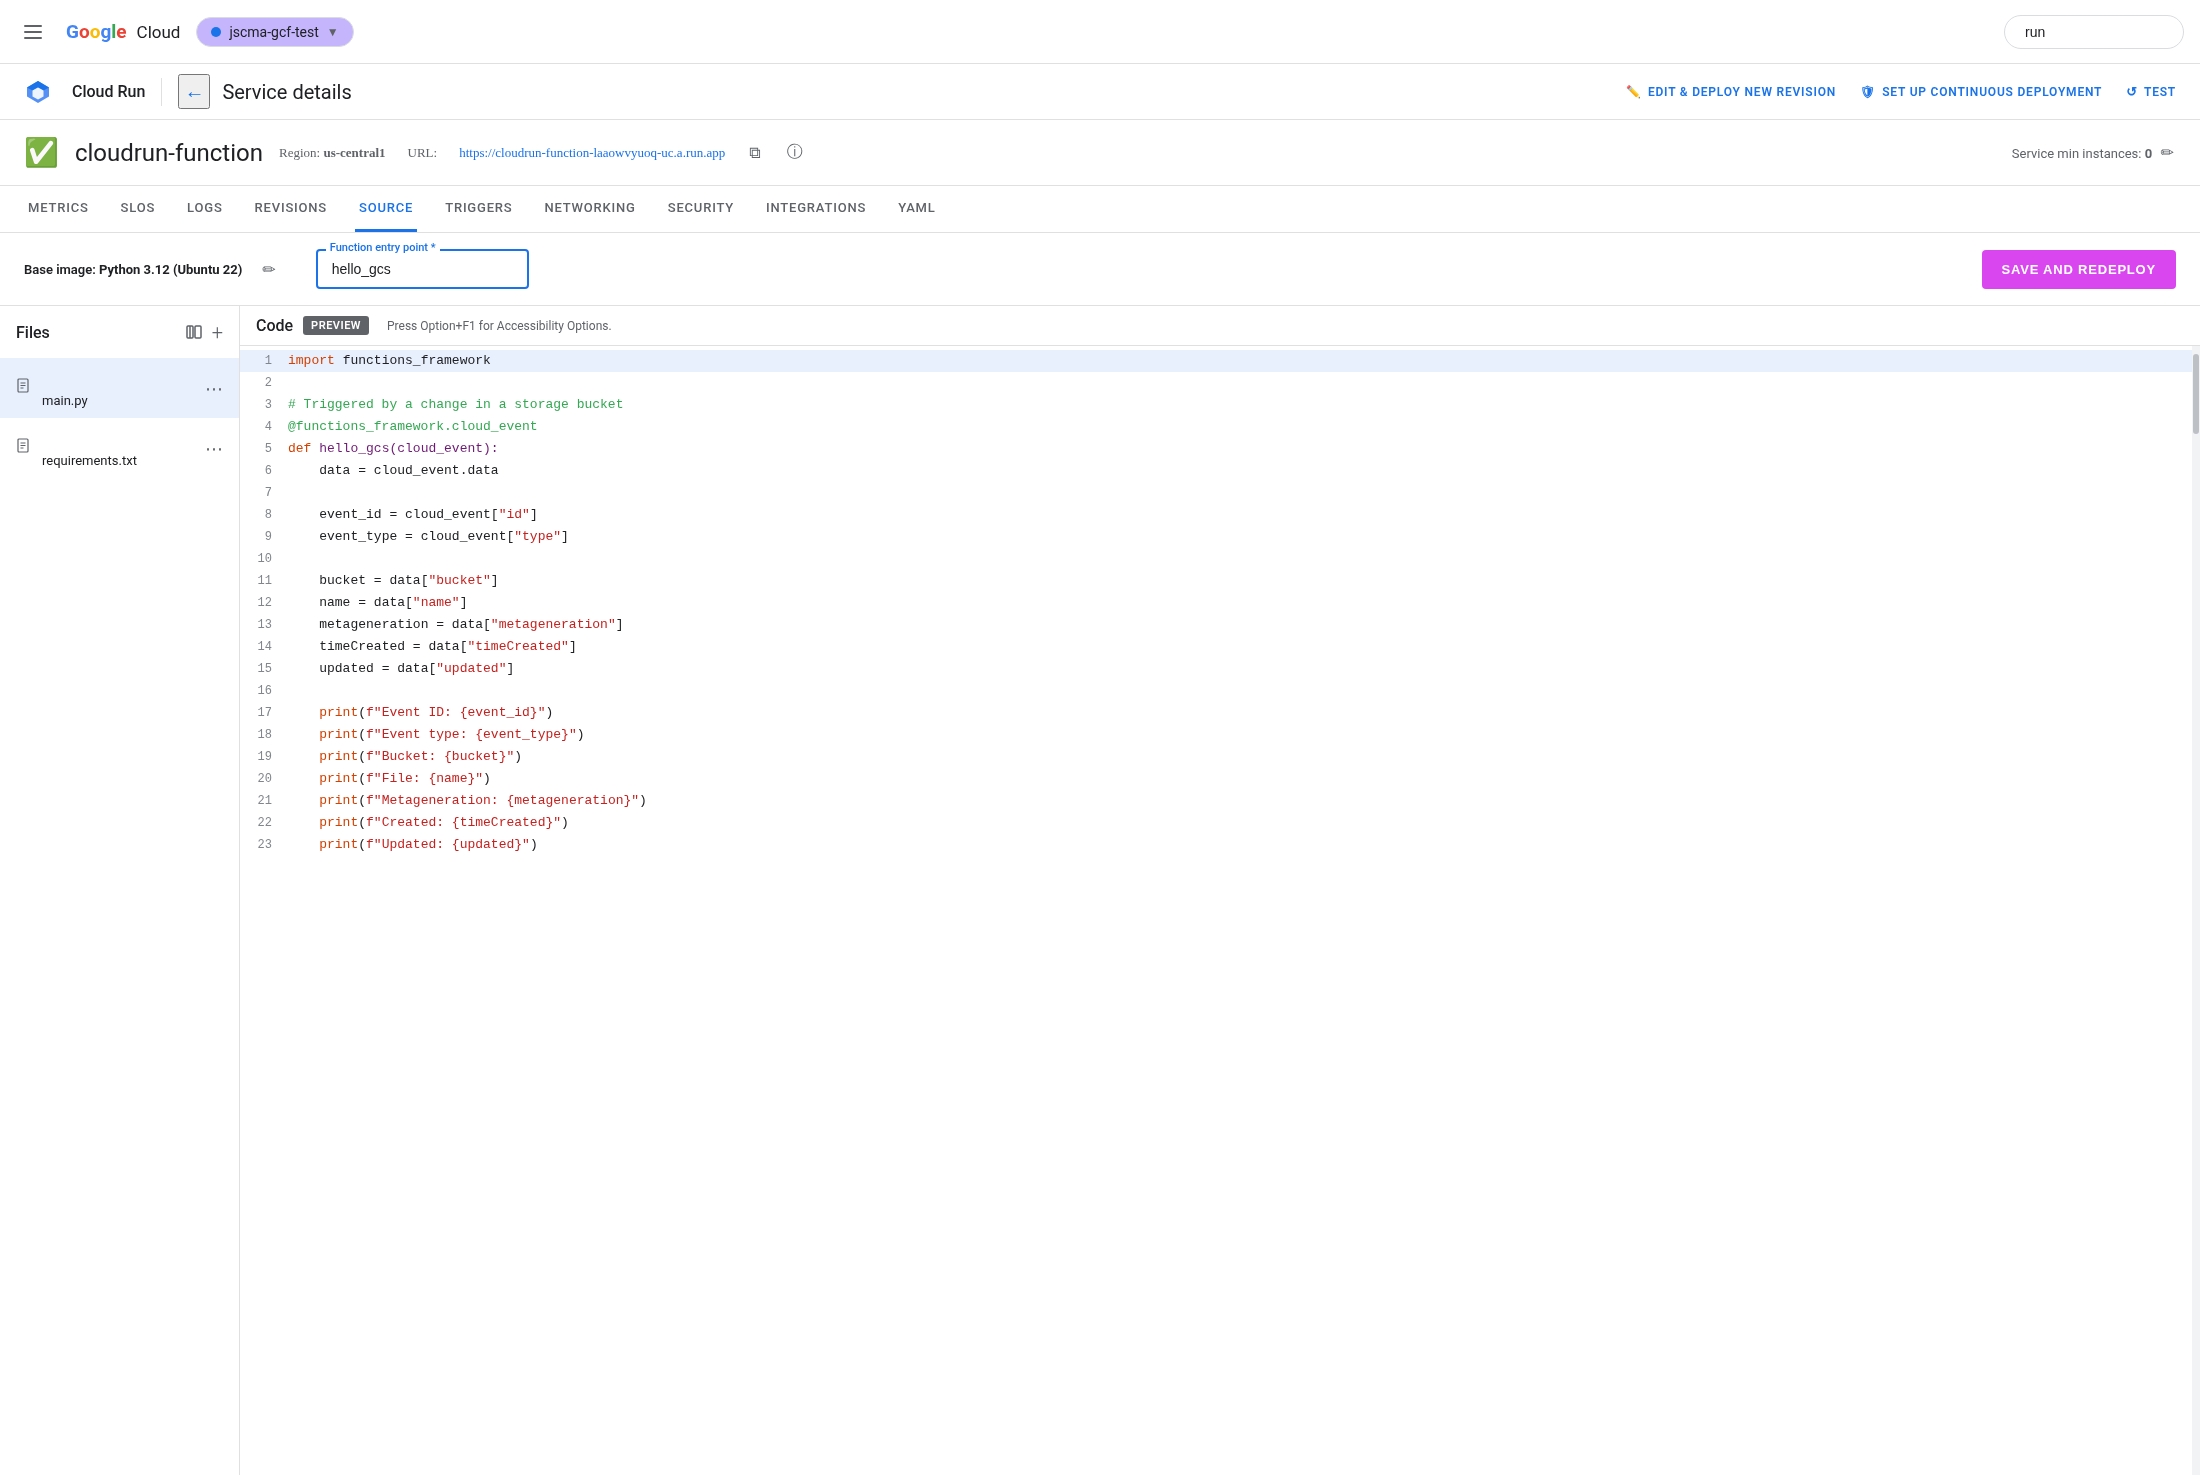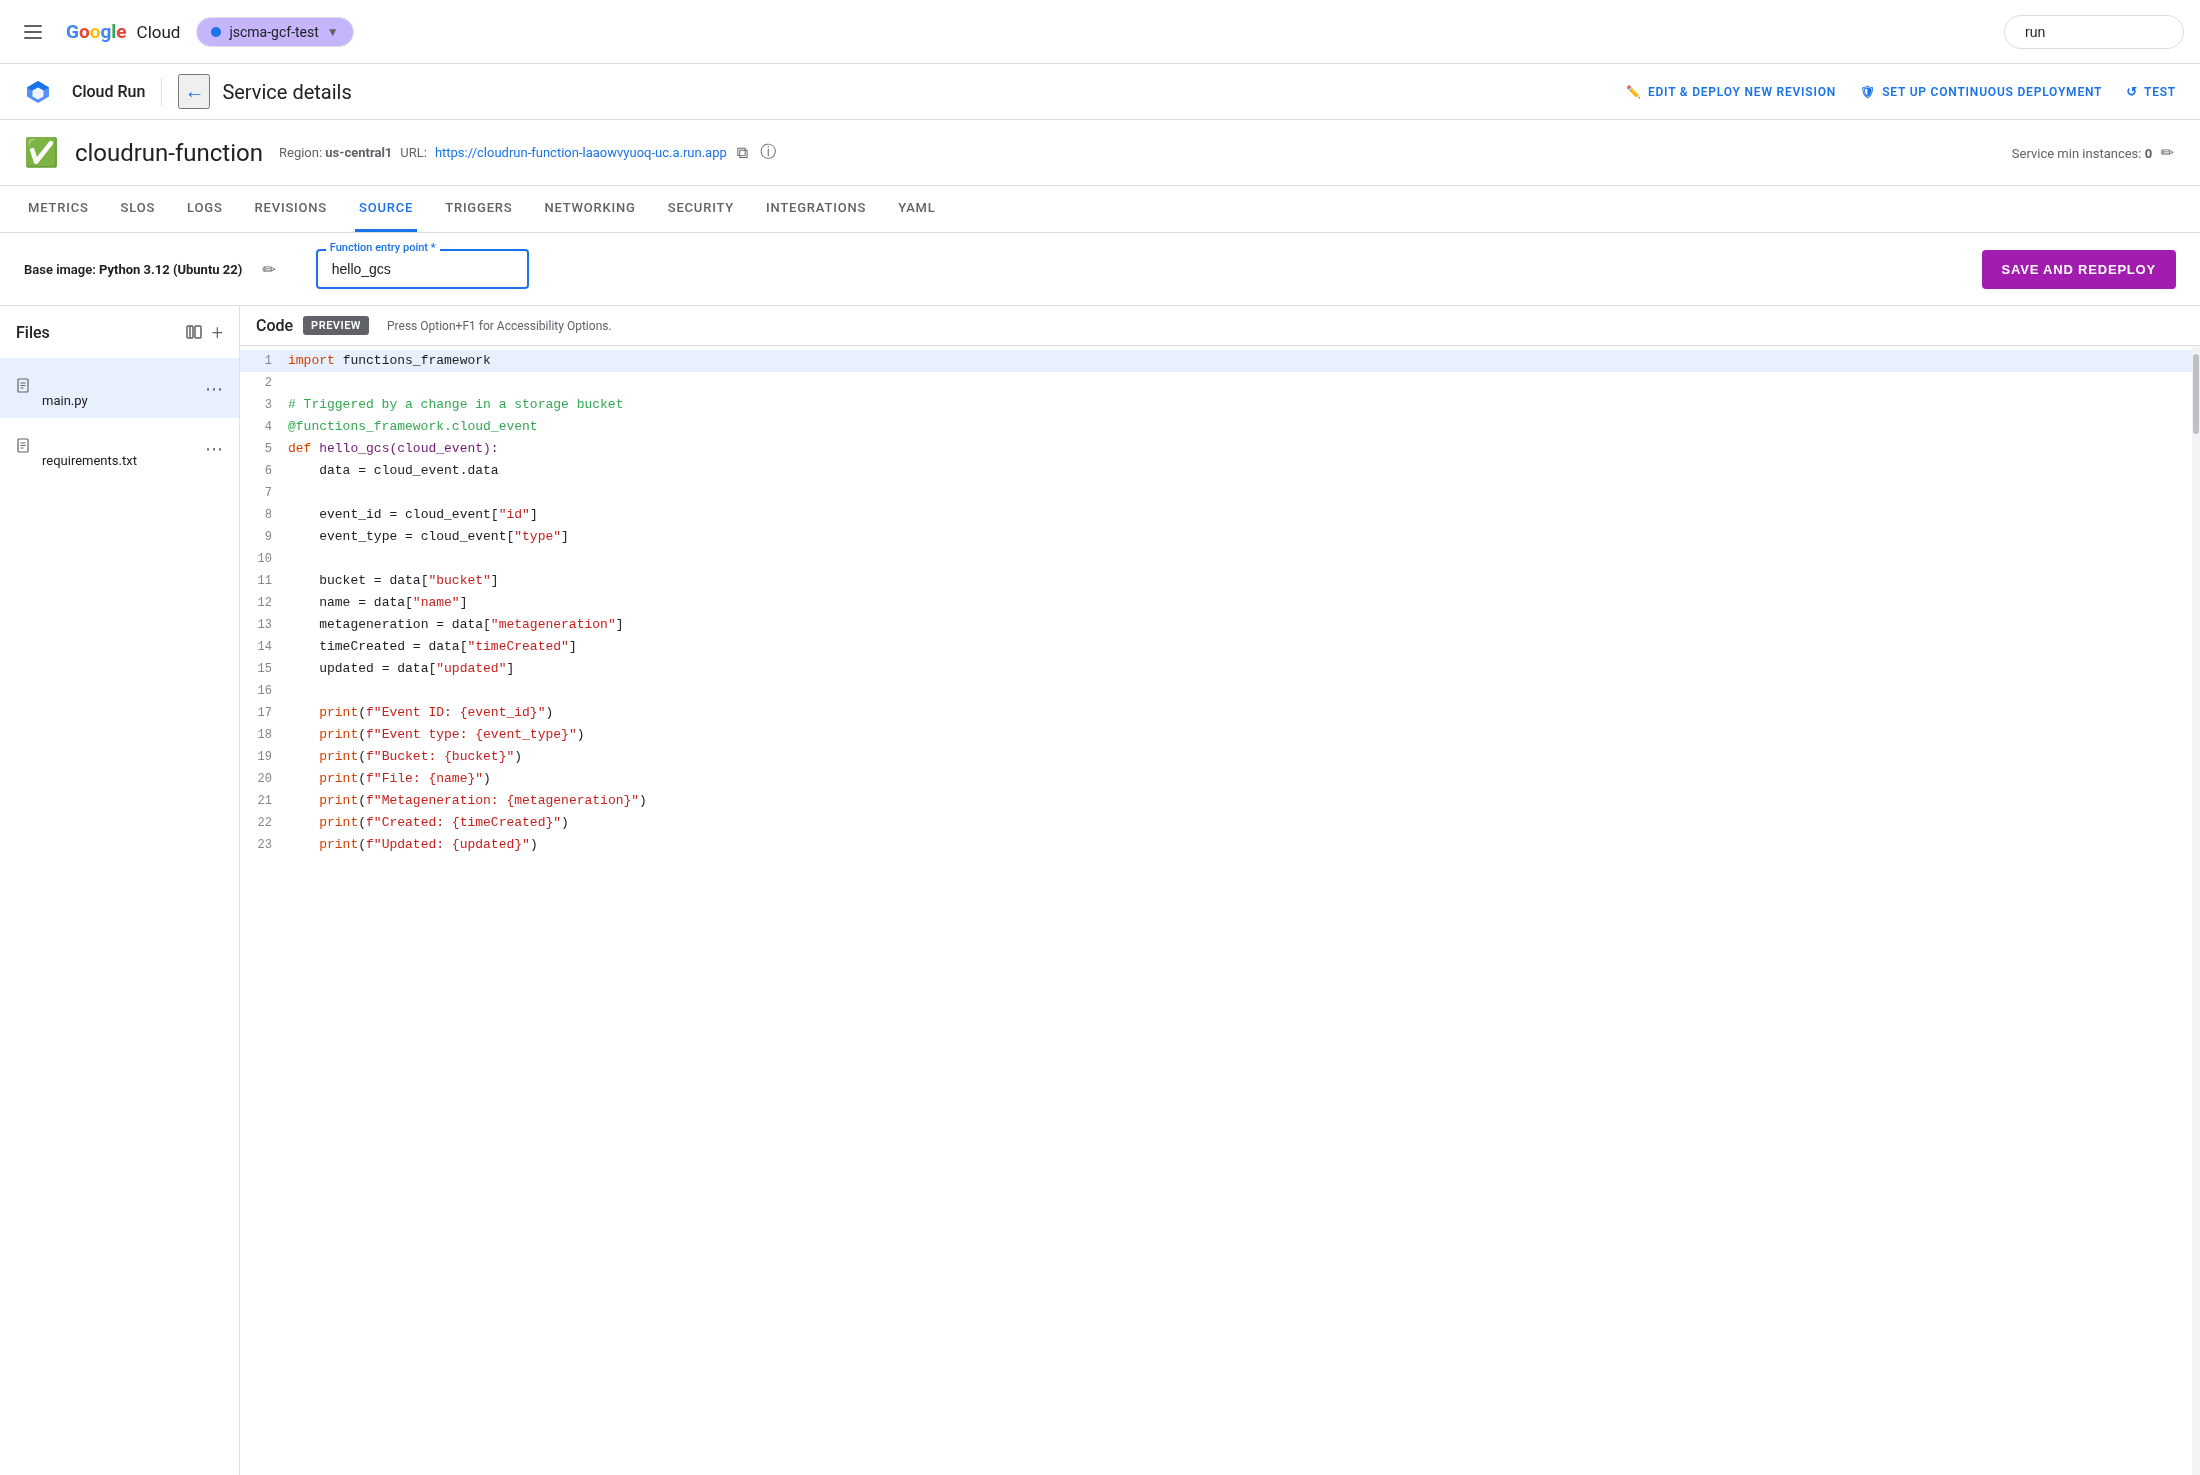--- a/index.html
+++ b/index.html
@@ -46,21 +46,21 @@
       text-decoration: none;
     }
 
     
     .service-info {
       display: flex; align-items: center; padding: 16px 24px;
       border-bottom: 1px solid #e0e0e0; gap: 16px; background: #fff;
     }
     .status-check { color: #34a853; font-size: 28px; }
     .service-name { font-size: 24px; font-weight: 400; color: #202124; }
-    .service-meta { display: flex; align-items: center; gap: 8px; color: #5f6368; font-size: 13px; }
+    .service-meta { display: flex; align-items: center; gap: 22px; color: #5f6368; font-size: 13px; font-family: Liberation Serif, serif; }
     .service-url { color: #1a73e8; text-decoration: none; }
     .icon-btn { cursor: pointer; color: #5f6368; font-size: 16px; padding: 2px; }
     .meta-spacer { flex: 1; }
     .service-instances { font-size: 13px; color: #5f6368; }
 
     
     .tabs-bar {
       display: flex; border-bottom: 1px solid #e0e0e0;
       padding: 0 24px; background: #fff;
     }
@@ -88,21 +88,21 @@
       position: absolute; top: -8px; left: 10px;
       background: #fff; padding: 0 4px;
       font-size: 11px; color: #1a73e8; font-weight: 500;
     }
     .function-entry-input {
       border: 2px solid #1a73e8; border-radius: 4px;
       padding: 10px 14px; font-size: 14px; color: #202124;
       outline: none; min-width: 200px;
     }
     .save-redeploy-btn {
-      background: #a21caf; color: #fff; border: none;
+      background: #d946ef; color: #fff; border: none;
       border-radius: 4px; padding: 12px 20px;
       font-size: 13px; font-weight: 600; letter-spacing: 0.8px;
       text-transform: uppercase; cursor: pointer;
       margin-left: auto;
     }
 
     
     .main-content { display: flex; height: calc(100vh - 290px); overflow: hidden; }
 
     

